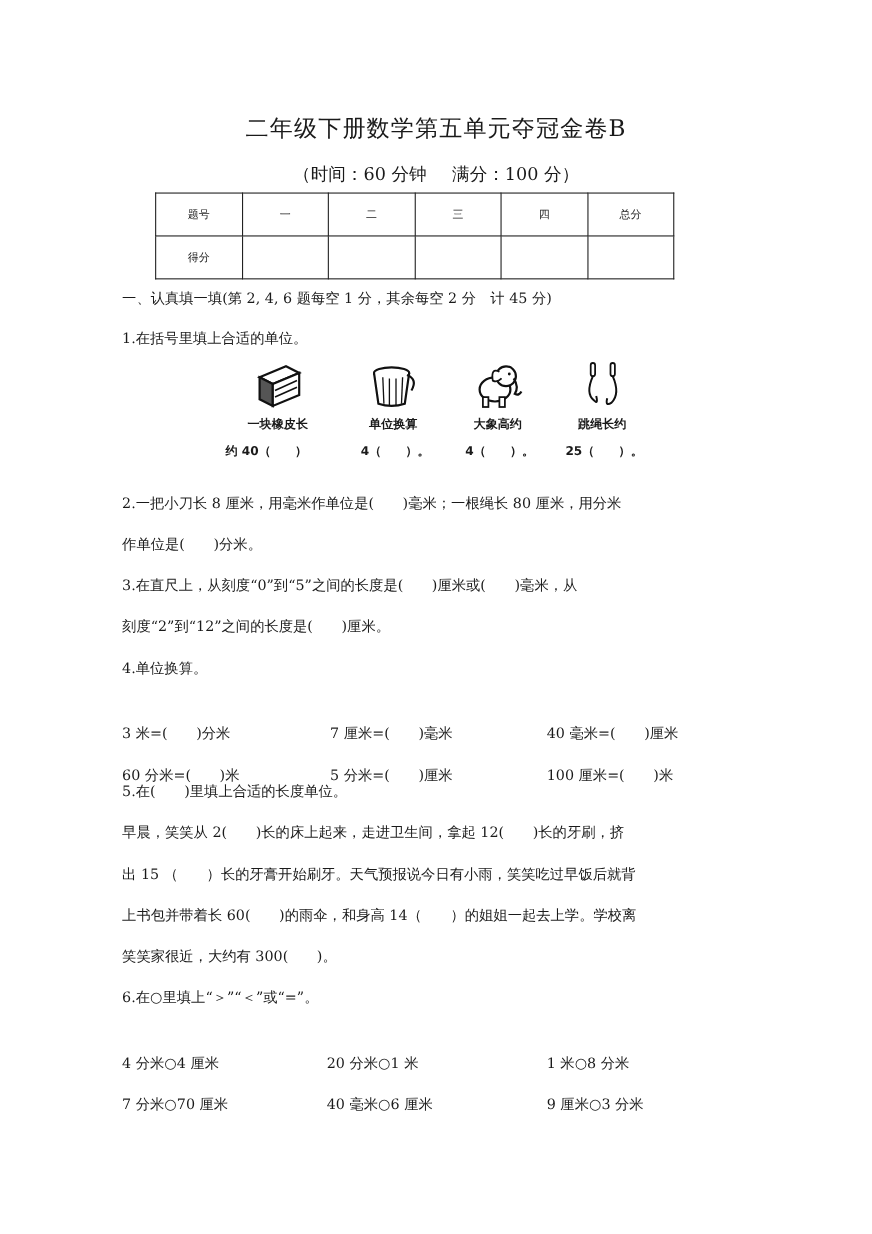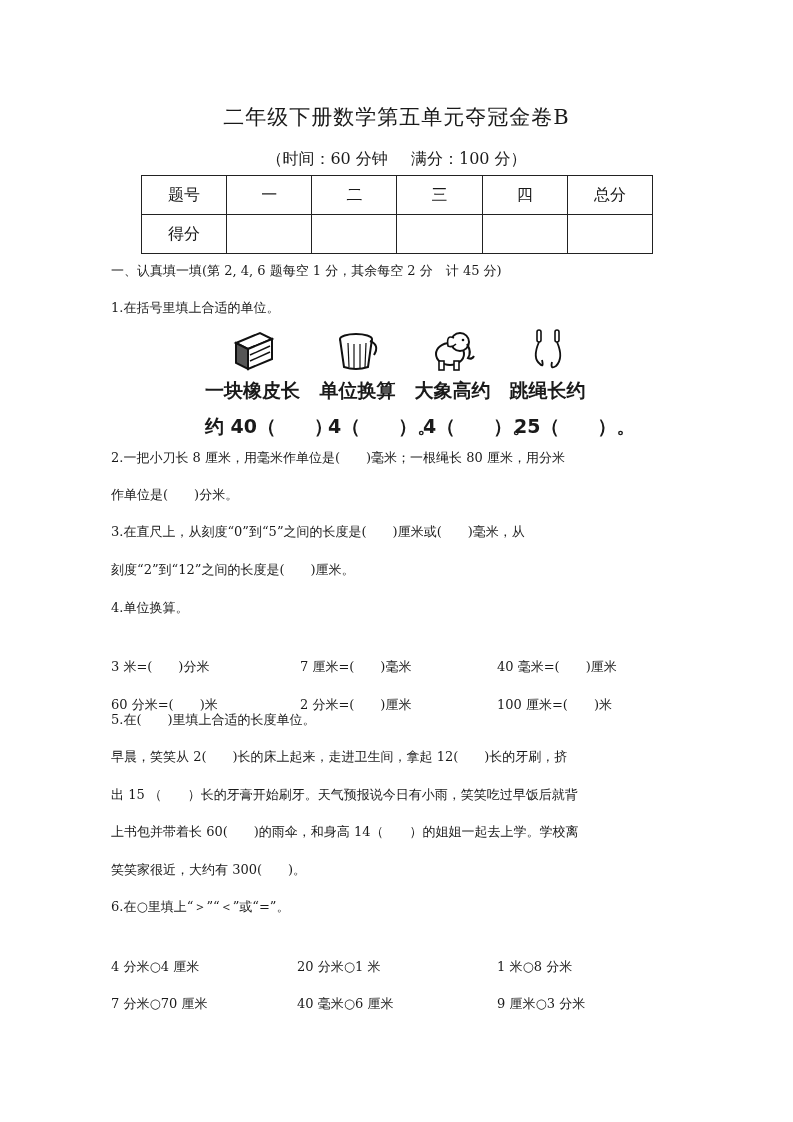--- a/index.html
+++ b/index.html
@@ -11,35 +11,35 @@
   .title {
     position: absolute; left: 0; top: 103px; width: 793px; text-align: center;
     font-size: 21px; letter-spacing: 1px;
   }
   .subtitle {
     position: absolute; left: 0; top: 149px; width: 793px; text-align: center;
     font-size: 16px;
   }
   .subtitle span { margin: 0 9px; }
   table.score {
-    position: absolute; left: 141px; top: 175px; width: 512px;
-    border-collapse: collapse; font-size: 16px;
+    position: absolute; left: 141px; top: 175px; width: 472px;
+    border-collapse: collapse; font-size: 10px;
   }
   table.score td {
     border: 1px solid #222; height: 36px; text-align: center; width: 85px;
   }
   .line {
     position: absolute; left: 111px; font-size: 13px; white-space: nowrap;
   }
   .fig-row {
     position: absolute; left: 205px; top: 327px; width: 400px; height: 100px;
   }
   .fig {
     position: absolute; top: 0; width: 95px; text-align: center;
-    font-family: "DejaVu Sans", "Liberation Sans", sans-serif; font-weight: bold; font-size: 19px;
+    font-family: "DejaVu Sans", "Liberation Sans", sans-serif; font-weight: bold; font-size: 11px;
   }
   .fig .pic { height: 45px; display: flex; justify-content: center; align-items: center; }
   .fig .cap { margin-top: 6px; }
   .fig .ans { margin-top: 10px; text-align: left; white-space: nowrap; }
   .col { position: absolute; margin-top: 22px; }
 </style>
 </head>
 <body>
 
 <div class="title">二年级下册数学第五单元夺冠金卷B</div>
@@ -137,21 +137,21 @@
 <div class="line" style="top:561px;">刻度“2”到“12”之间的长度是(　　)厘米。</div>
 
 <div class="line" style="top:599px;">4.单位换算。</div>
 <div class="line" style="top:636px;">
   <span class="col" style="left:0;">3 米=(　　)分米</span>
   <span class="col" style="left:189px;">7 厘米=(　　)毫米</span>
   <span class="col" style="left:386px;">40 毫米=(　　)厘米</span>
 </div>
 <div class="line" style="top:674px;">
   <span class="col" style="left:0;">60 分米=(　　)米</span>
-  <span class="col" style="left:189px;">2 分米=(　　)厘米</span>
+  <span class="col" style="left:189px;">5 分米=(　　)厘米</span>
   <span class="col" style="left:386px;">100 厘米=(　　)米</span>
 </div>
 
 <div class="line" style="top:711px;">5.在(　　)里填上合适的长度单位。</div>
 <div class="line" style="top:748px;text-align:center;">早晨，笑笑从 2(　　)长的床上起来，走进卫生间，拿起 12(　　)长的牙刷，挤</div>
 <div class="line" style="top:786px;">出 15 （　　）长的牙膏开始刷牙。天气预报说今日有小雨，笑笑吃过早饭后就背</div>
 <div class="line" style="top:823px;">上书包并带着长 60(　　)的雨伞，和身高 14（　　）的姐姐一起去上学。学校离</div>
 <div class="line" style="top:861px;">笑笑家很近，大约有 300(　　)。</div>
 
 <div class="line" style="top:898px;">6.在○里填上“＞”“＜”或“=”。</div>

